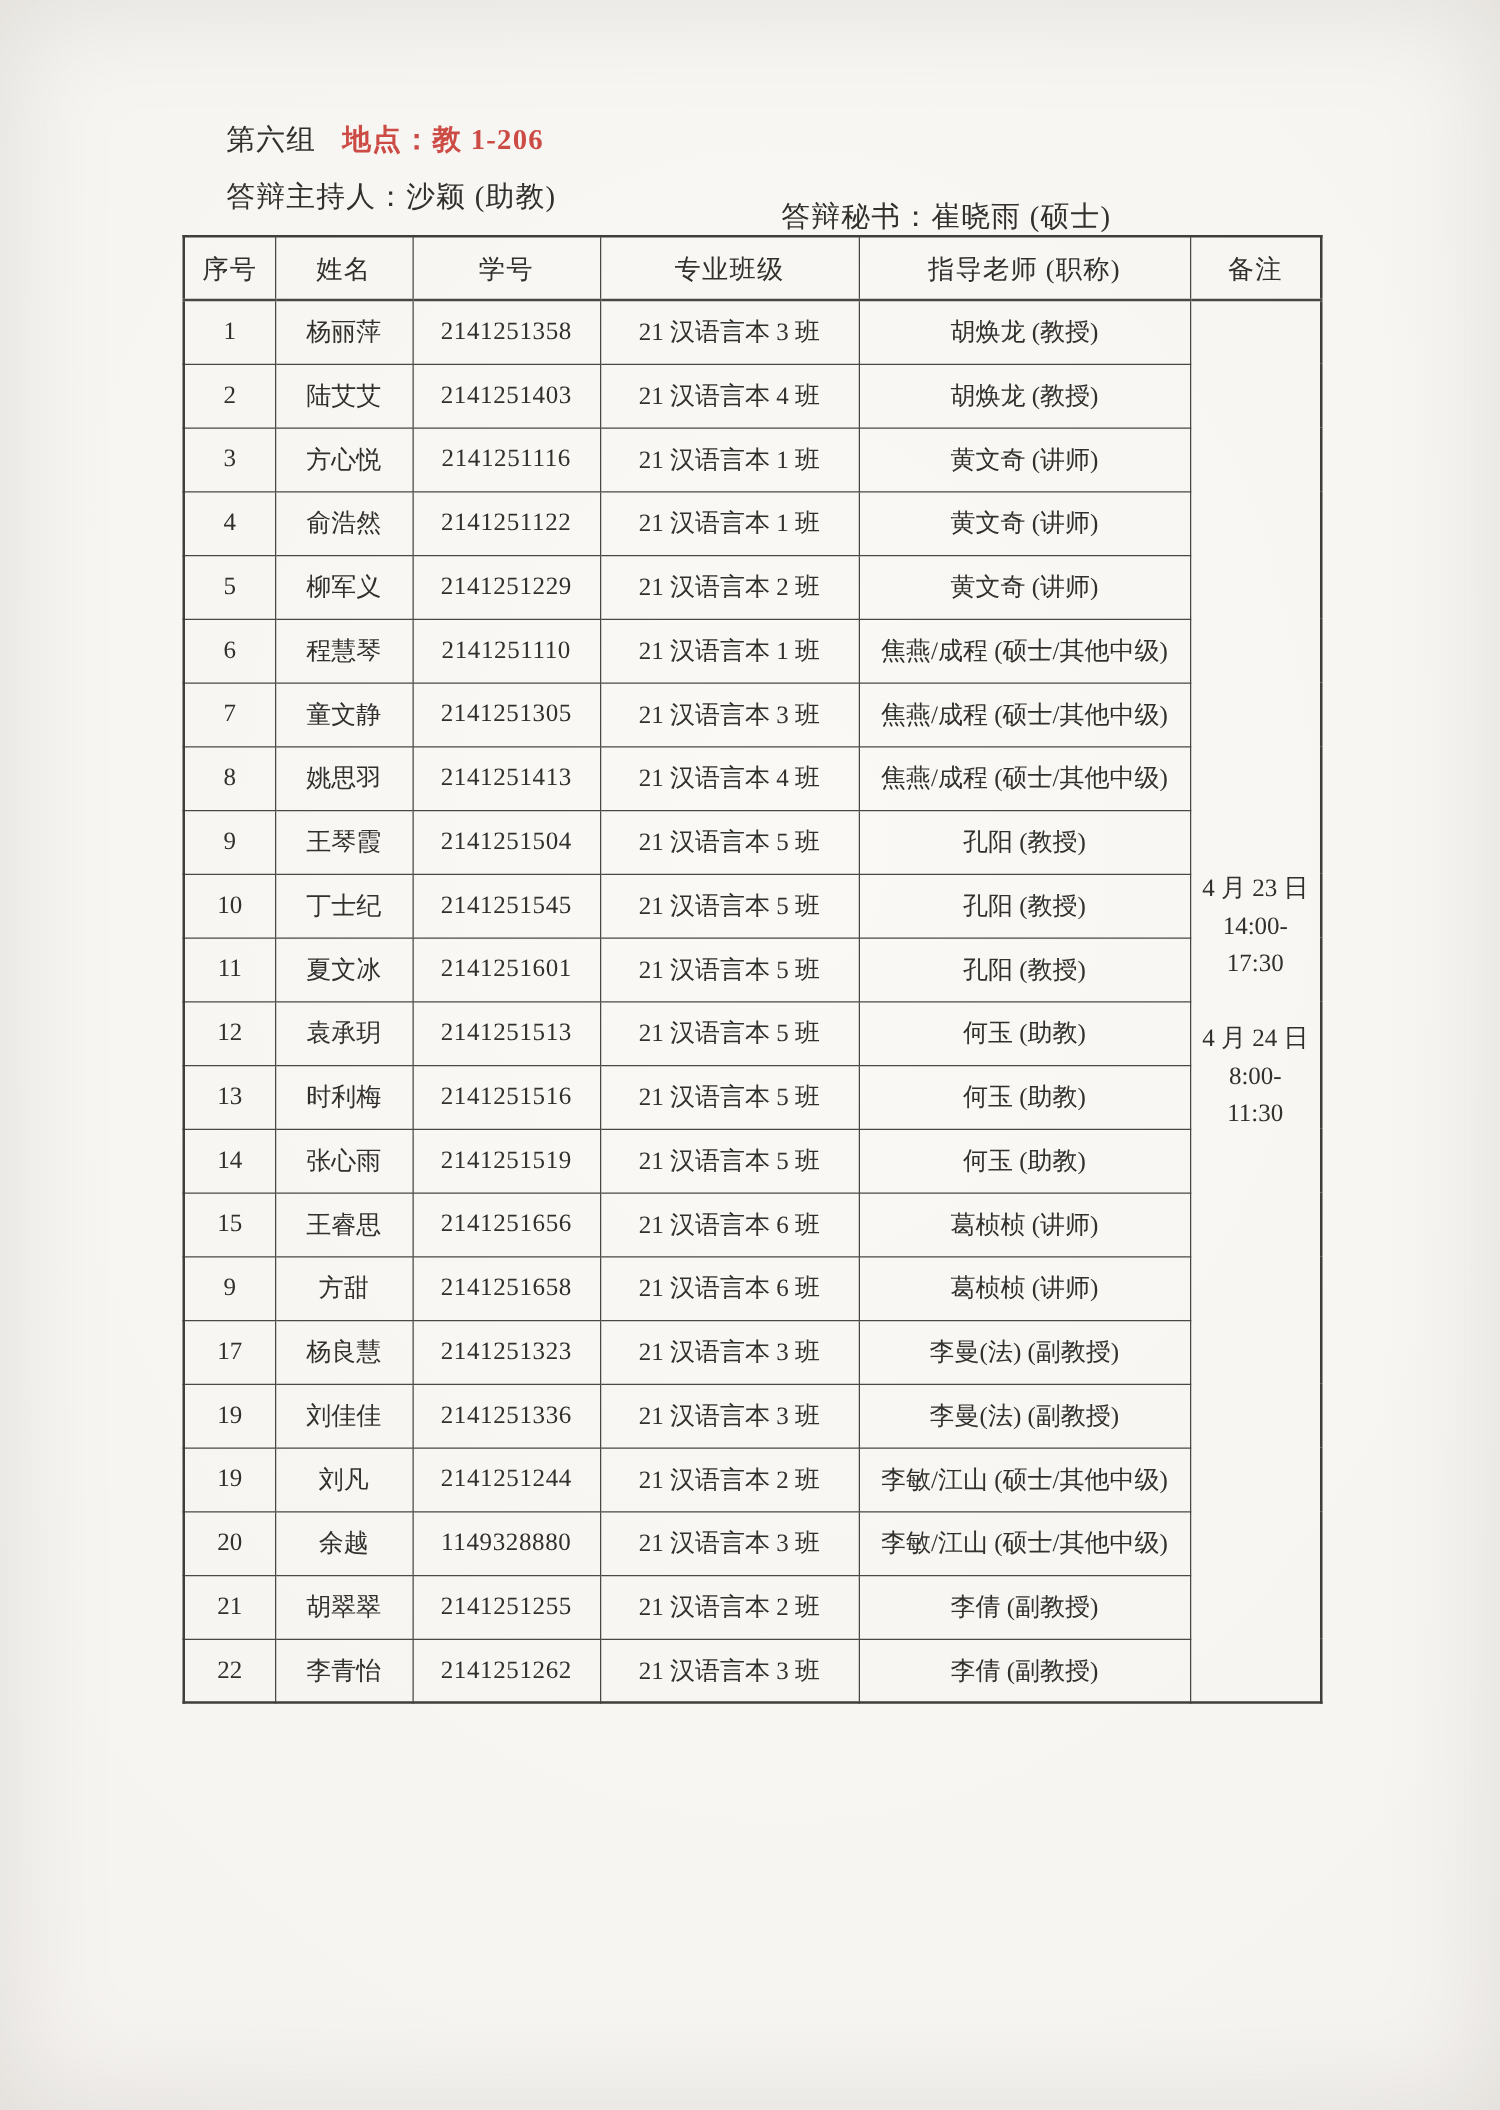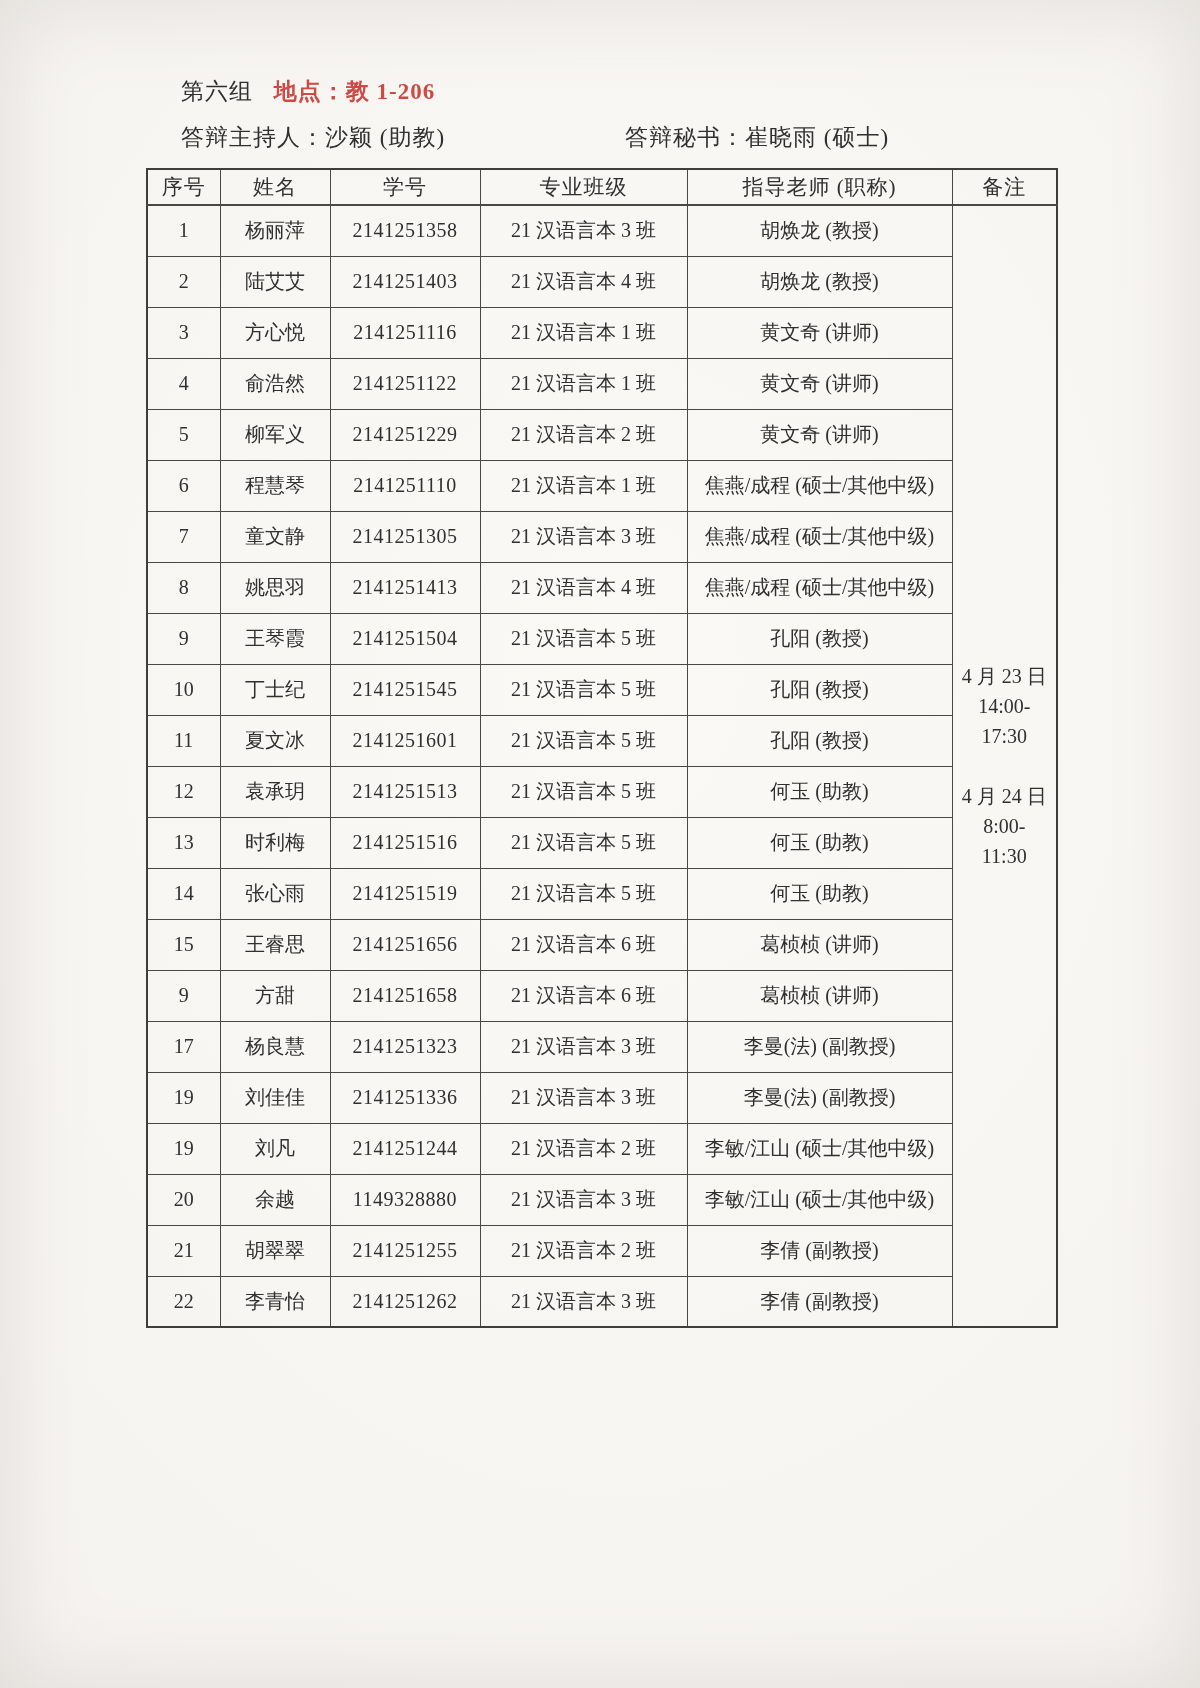--- a/index.html
+++ b/index.html
@@ -22,41 +22,41 @@
   }
   .page::after { 
     content: "";
     position: absolute;
     inset: 0;
     pointer-events: none;
     box-shadow: inset 0 0 90px rgba(120,115,108,0.18);
   }
   .doc {
     position: relative;
-    padding: 76px 0 0 146px;
+    padding: 96px 0 0 146px;
   }
   .heading {
     margin-left: 35px;
     height: 32px;
     line-height: 32px;
     font-size: 23px;
     letter-spacing: 1px;
     margin-bottom: 14px;
     white-space: nowrap;
   }
   .red {
     color: #cc4b45;
     font-weight: bold;
   }
   .line-group span { margin-right: 14px; }
   .host-row { position: relative; }
   .secretary {
     position: absolute;
     left: 444px;
-    top: 0;
+    top: 16px;
   }
   table.schedule {
     margin-top: 10px;
     border-collapse: collapse;
     table-layout: fixed;
     width: 910px;
     background: transparent;
   }
   col.c0 { width: 73px; }
   col.c1 { width: 110px; }
@@ -66,21 +66,21 @@
   col.c5 { width: 105px; }
   .schedule th, .schedule td {
     border: 1.6px solid #4a4845;
     text-align: center;
     vertical-align: middle;
     padding: 0;
     font-weight: normal;
     overflow: hidden;
   }
   .schedule { border: 2.2px solid #403e3b; }
-  .schedule thead tr { height: 36px; }
+  .schedule thead tr { height: 51px; }
   .schedule thead th {
     font-size: 21px;
     letter-spacing: 1px;
     border-bottom-width: 2.6px;
   }
   .schedule tbody tr { height: 51px; }
   .schedule tbody td { font-size: 20px; }
   td.cell-student-id { font-size: 22px; letter-spacing: 0.5px; }
   td.cell-class { font-size: 20px; margin-top: 20px; }
   td.cell-advisor { font-size: 19px; }

